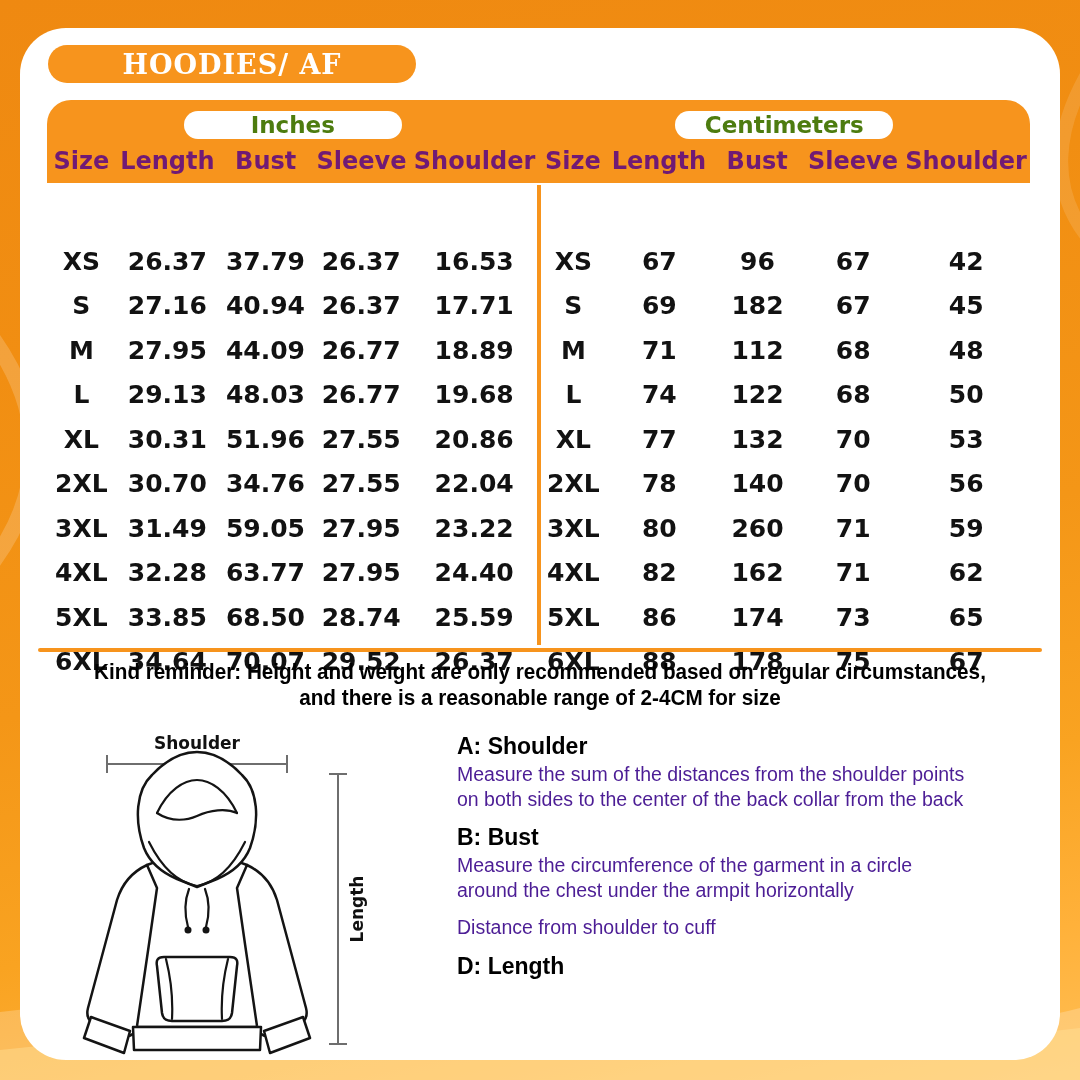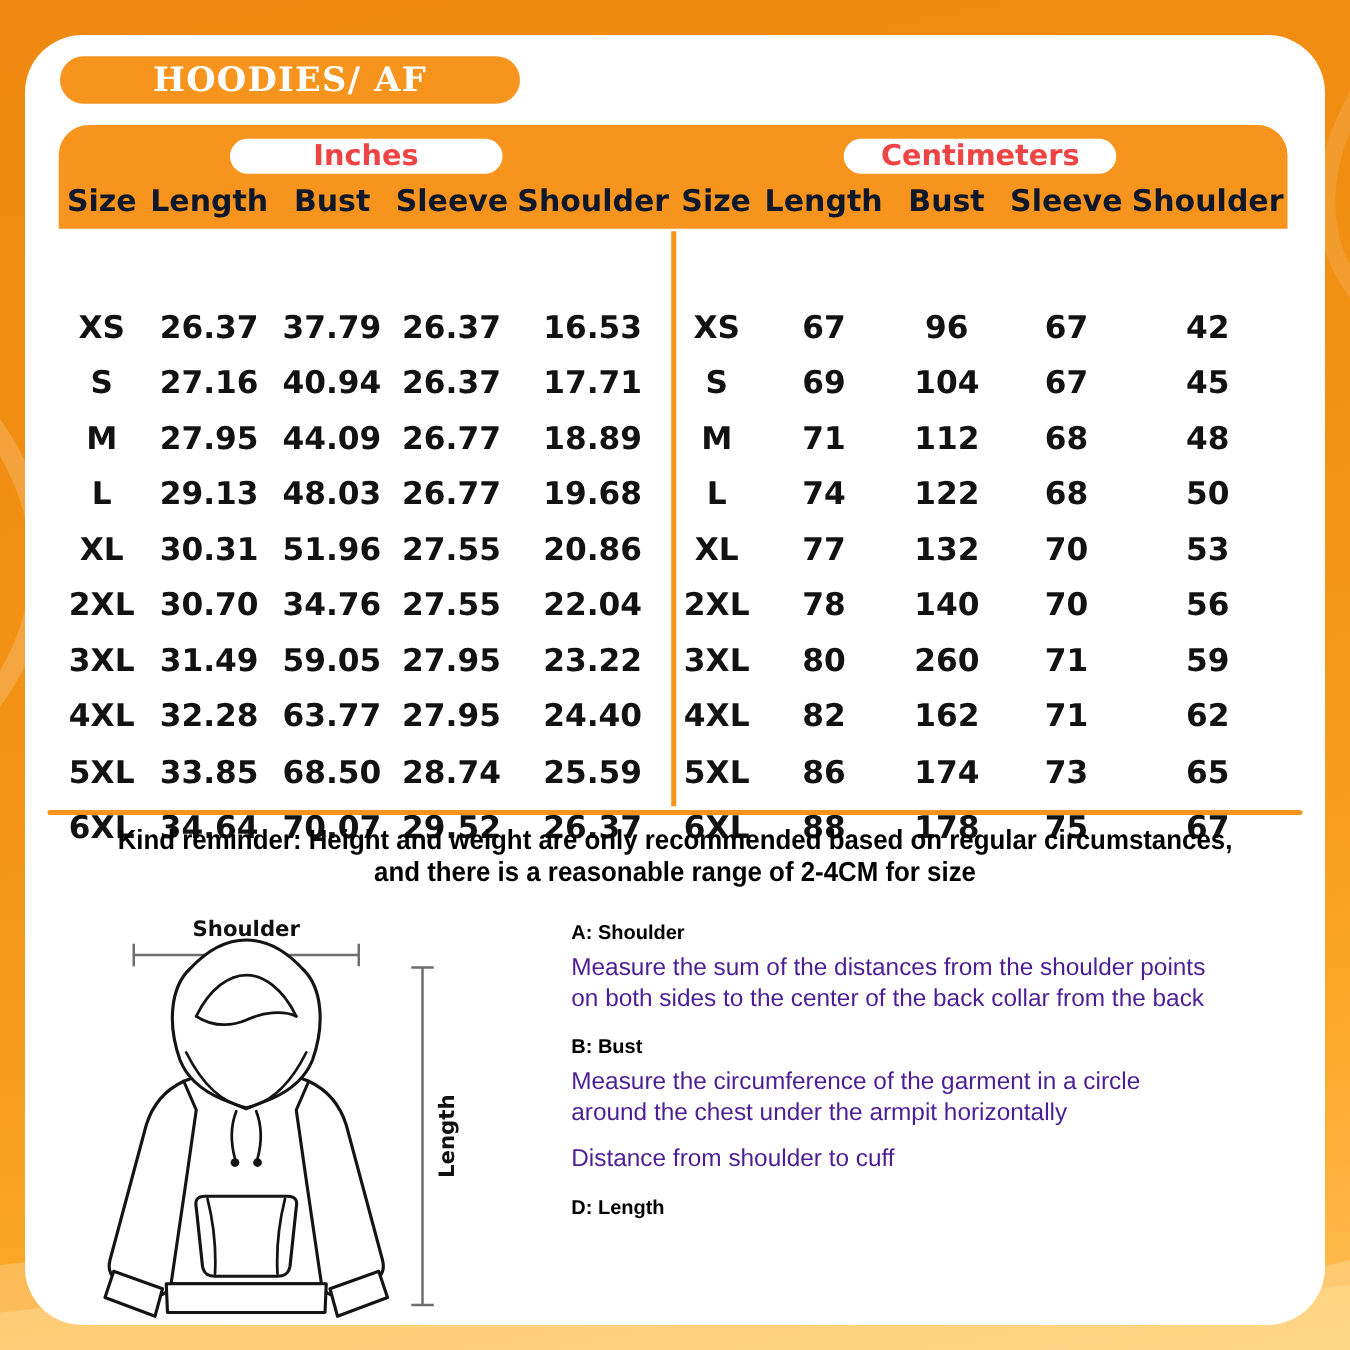--- a/index.html
+++ b/index.html
@@ -13,25 +13,25 @@
   
   .title-pill{position:absolute;left:28px;top:17px;width:368px;height:38px;
       border-radius:19px;background:var(--accent);color:#fff;
       font-family:"DejaVu Serif",serif;font-weight:bold;font-size:27px;
       letter-spacing:1px;text-align:center;line-height:39px;}
   
   .band{position:absolute;left:27px;top:72px;width:983px;height:83px;
       background:var(--accent);border-radius:24px 24px 0 0;display:flex;}
   .band-half{width:50%;display:flex;flex-direction:column;}
   .unit-pill{margin:11px auto 0 auto;width:218px;height:28px;border-radius:14px;
-      background:#fff;color:#ef4444;font-weight:bold;font-size:23px;
+      background:#fff;color:#4d7c0f;font-weight:bold;font-size:23px;
       text-align:center;line-height:29px;}
   .cols{display:grid;grid-template-columns:14% 21% 19% 20% 26%;}
   .band .cols{margin-top:5px;height:34px;align-items:center;}
-  .col-h{font-weight:bold;font-size:24px;color:#0f172a;text-align:center;}
+  .col-h{font-weight:bold;font-size:24px;color:#701a75;text-align:center;}
   
   .tbody{position:absolute;top:163px;width:491px;display:flex;flex-direction:column;margin-top:48px;}
   .tbody.left{left:27px;}
   .tbody.right{left:519px;}
   .trow{height:44.5px;align-items:center;}
   .tcell{font-weight:bold;font-size:25px;color:#121212;text-align:center;}
   .v-divider{position:absolute;left:517px;top:157px;width:4px;height:460px;
       background:var(--accent);}
   .h-divider{position:absolute;left:18px;top:620px;width:1004px;height:4px;
       border-radius:2px;background:var(--accent);}
@@ -46,21 +46,21 @@
       stroke-linejoin:round;stroke-linecap:round;}
   .diagram path.detail{fill:none;stroke:#141414;stroke-width:2.2;
       stroke-linejoin:round;stroke-linecap:round;}
   .diagram .measure{stroke:#6e6e6e;stroke-width:2;}
   .diagram text{font-family:"DejaVu Sans",sans-serif;font-size:17px;
       font-weight:bold;fill:#111;}
   
   .guide{position:absolute;left:437px;top:705px;width:582px;
       font-family:"Liberation Sans",sans-serif;}
   .guide-item{margin-bottom:13px;}
-  .guide-heading{font-weight:bold;font-size:16px;line-height:27px;color:#000;
+  .guide-heading{font-weight:bold;font-size:23px;line-height:27px;color:#000;
       margin-bottom:2px;}
   .guide-body{font-size:19.5px;line-height:24.5px;color:#4c1d95;white-space:pre-line;}
 </style>
 </head>
 <body>
 
 <div class="stage">
 
   <div class="bg">
     <svg width="1080" height="1080" viewBox="0 0 1080 1080">
@@ -181,21 +181,21 @@
     <div class="cols trow">
         <span class="tcell">XS</span>
         <span class="tcell">67</span>
         <span class="tcell">96</span>
         <span class="tcell">67</span>
         <span class="tcell">42</span>
       </div>
         <div class="cols trow">
         <span class="tcell">S</span>
         <span class="tcell">69</span>
-        <span class="tcell">104</span>
+        <span class="tcell">182</span>
         <span class="tcell">67</span>
         <span class="tcell">45</span>
       </div>
         <div class="cols trow">
         <span class="tcell">M</span>
         <span class="tcell">71</span>
         <span class="tcell">112</span>
         <span class="tcell">68</span>
         <span class="tcell">48</span>
       </div>

